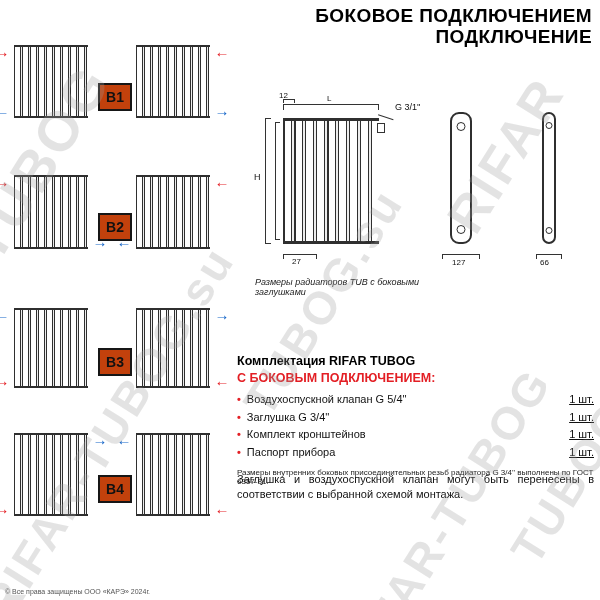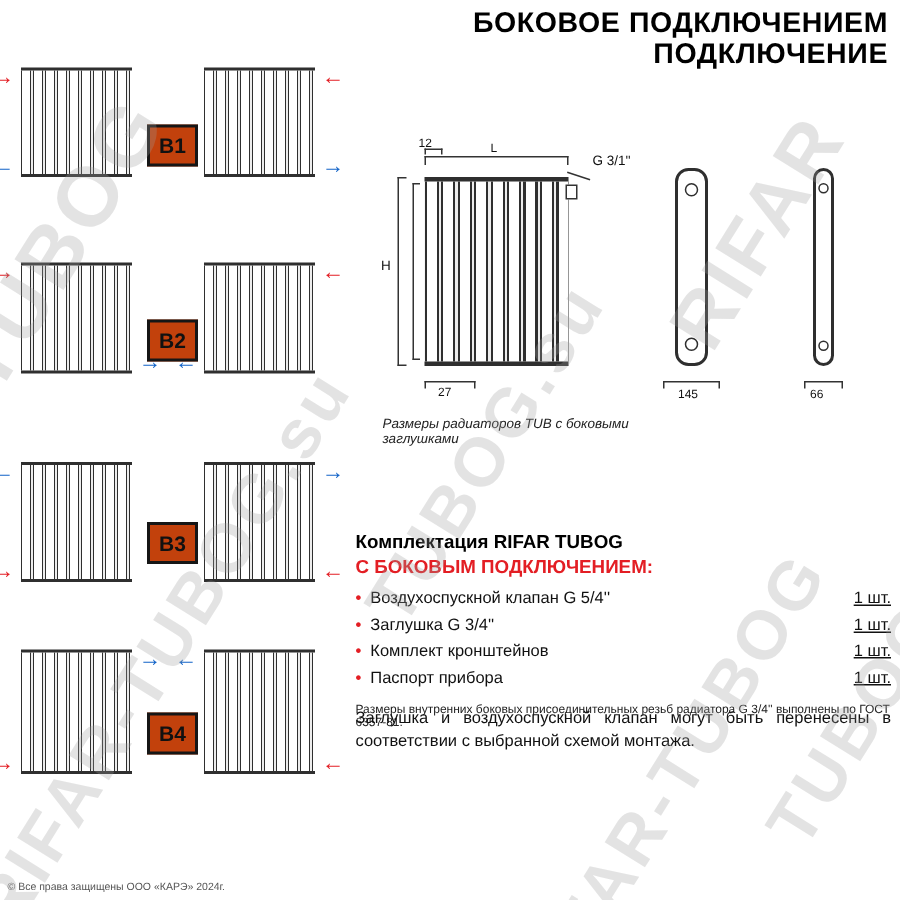--- a/index.html
+++ b/index.html
@@ -192,21 +192,21 @@
   <div class="side-views">
     <div class="sv sv1">
       <div class="sv-hole hole-top"></div>
       <div class="sv-hole hole-bot"></div>
     </div>
     <div class="sv sv2">
       <div class="sv-hole hole-top"></div>
       <div class="sv-hole hole-bot"></div>
     </div>
     <div class="sv-dim svd1"></div>
-    <span class="sv-dim-label svl1">145</span>
+    <span class="sv-dim-label svl1">127</span>
     <div class="sv-dim svd2"></div>
     <span class="sv-dim-label svl2">66</span>
   </div>
 
   <div class="caption">Размеры радиаторов TUB с боковыми заглушками</div>
 
   <div class="package">
     <div class="pkg-h1">Комплектация RIFAR TUBOG</div>
     <div class="pkg-h2">С БОКОВЫМ ПОДКЛЮЧЕНИЕМ:</div>
     <div class="pkg-list">

